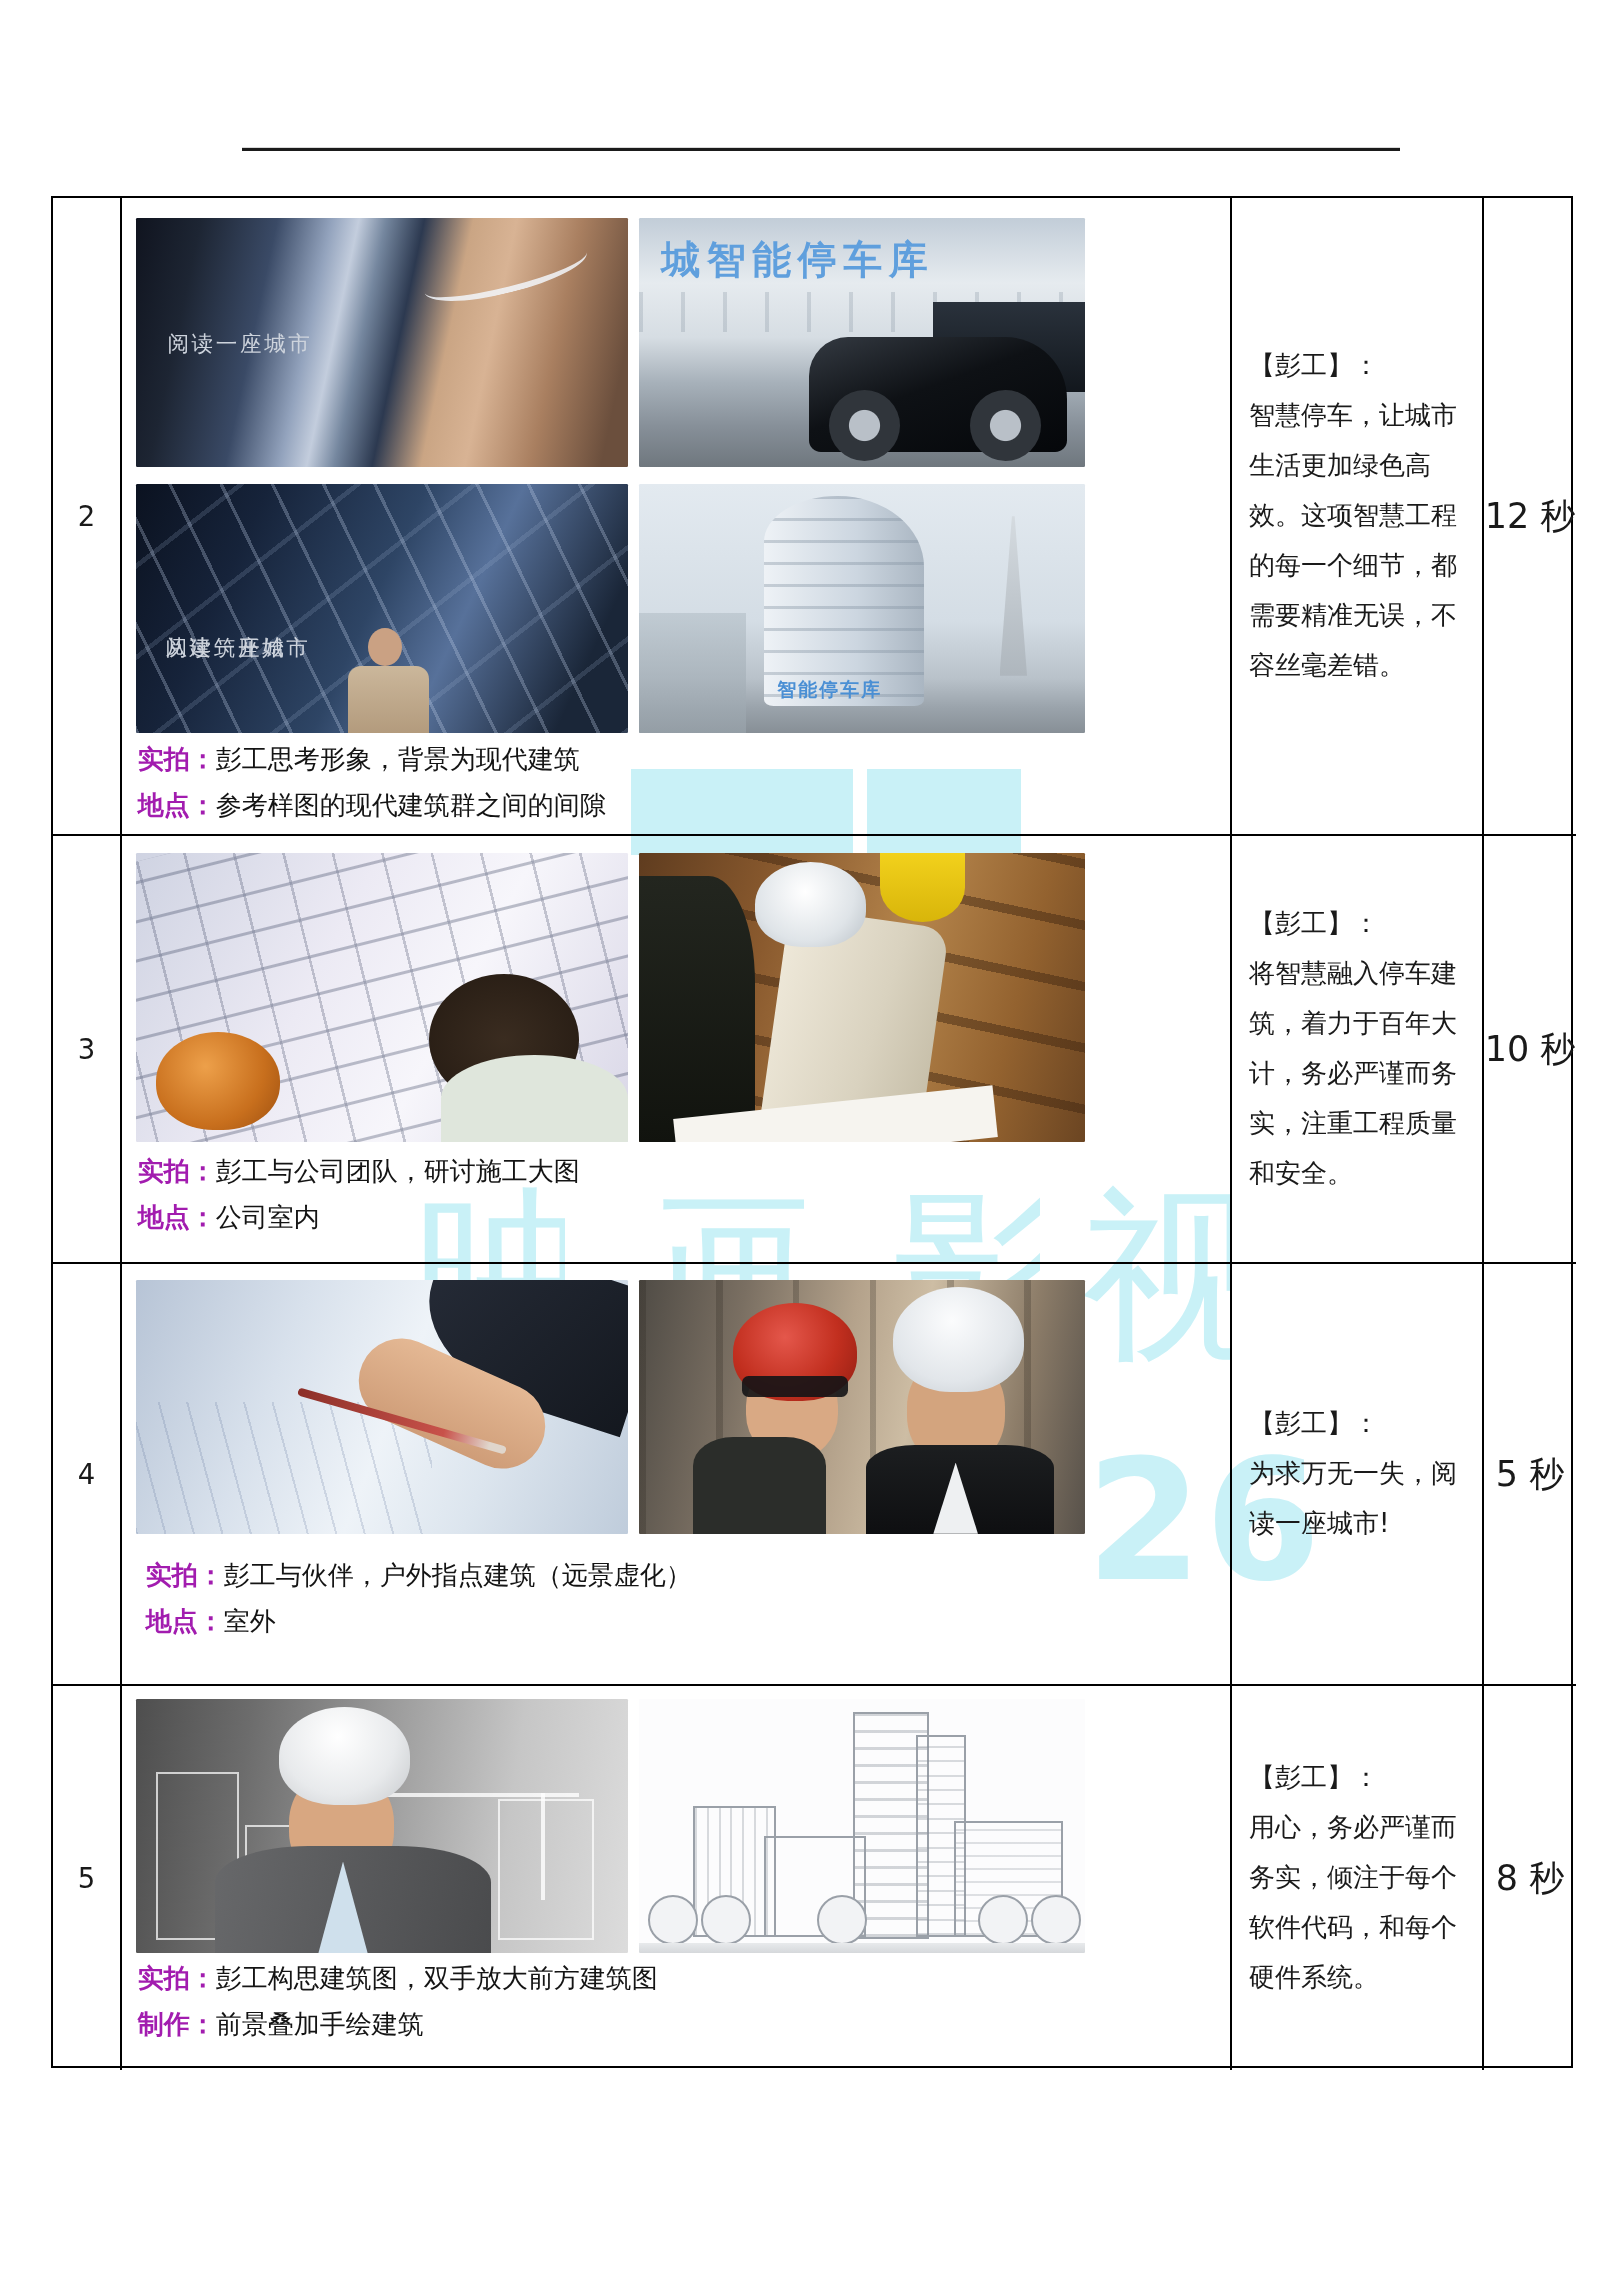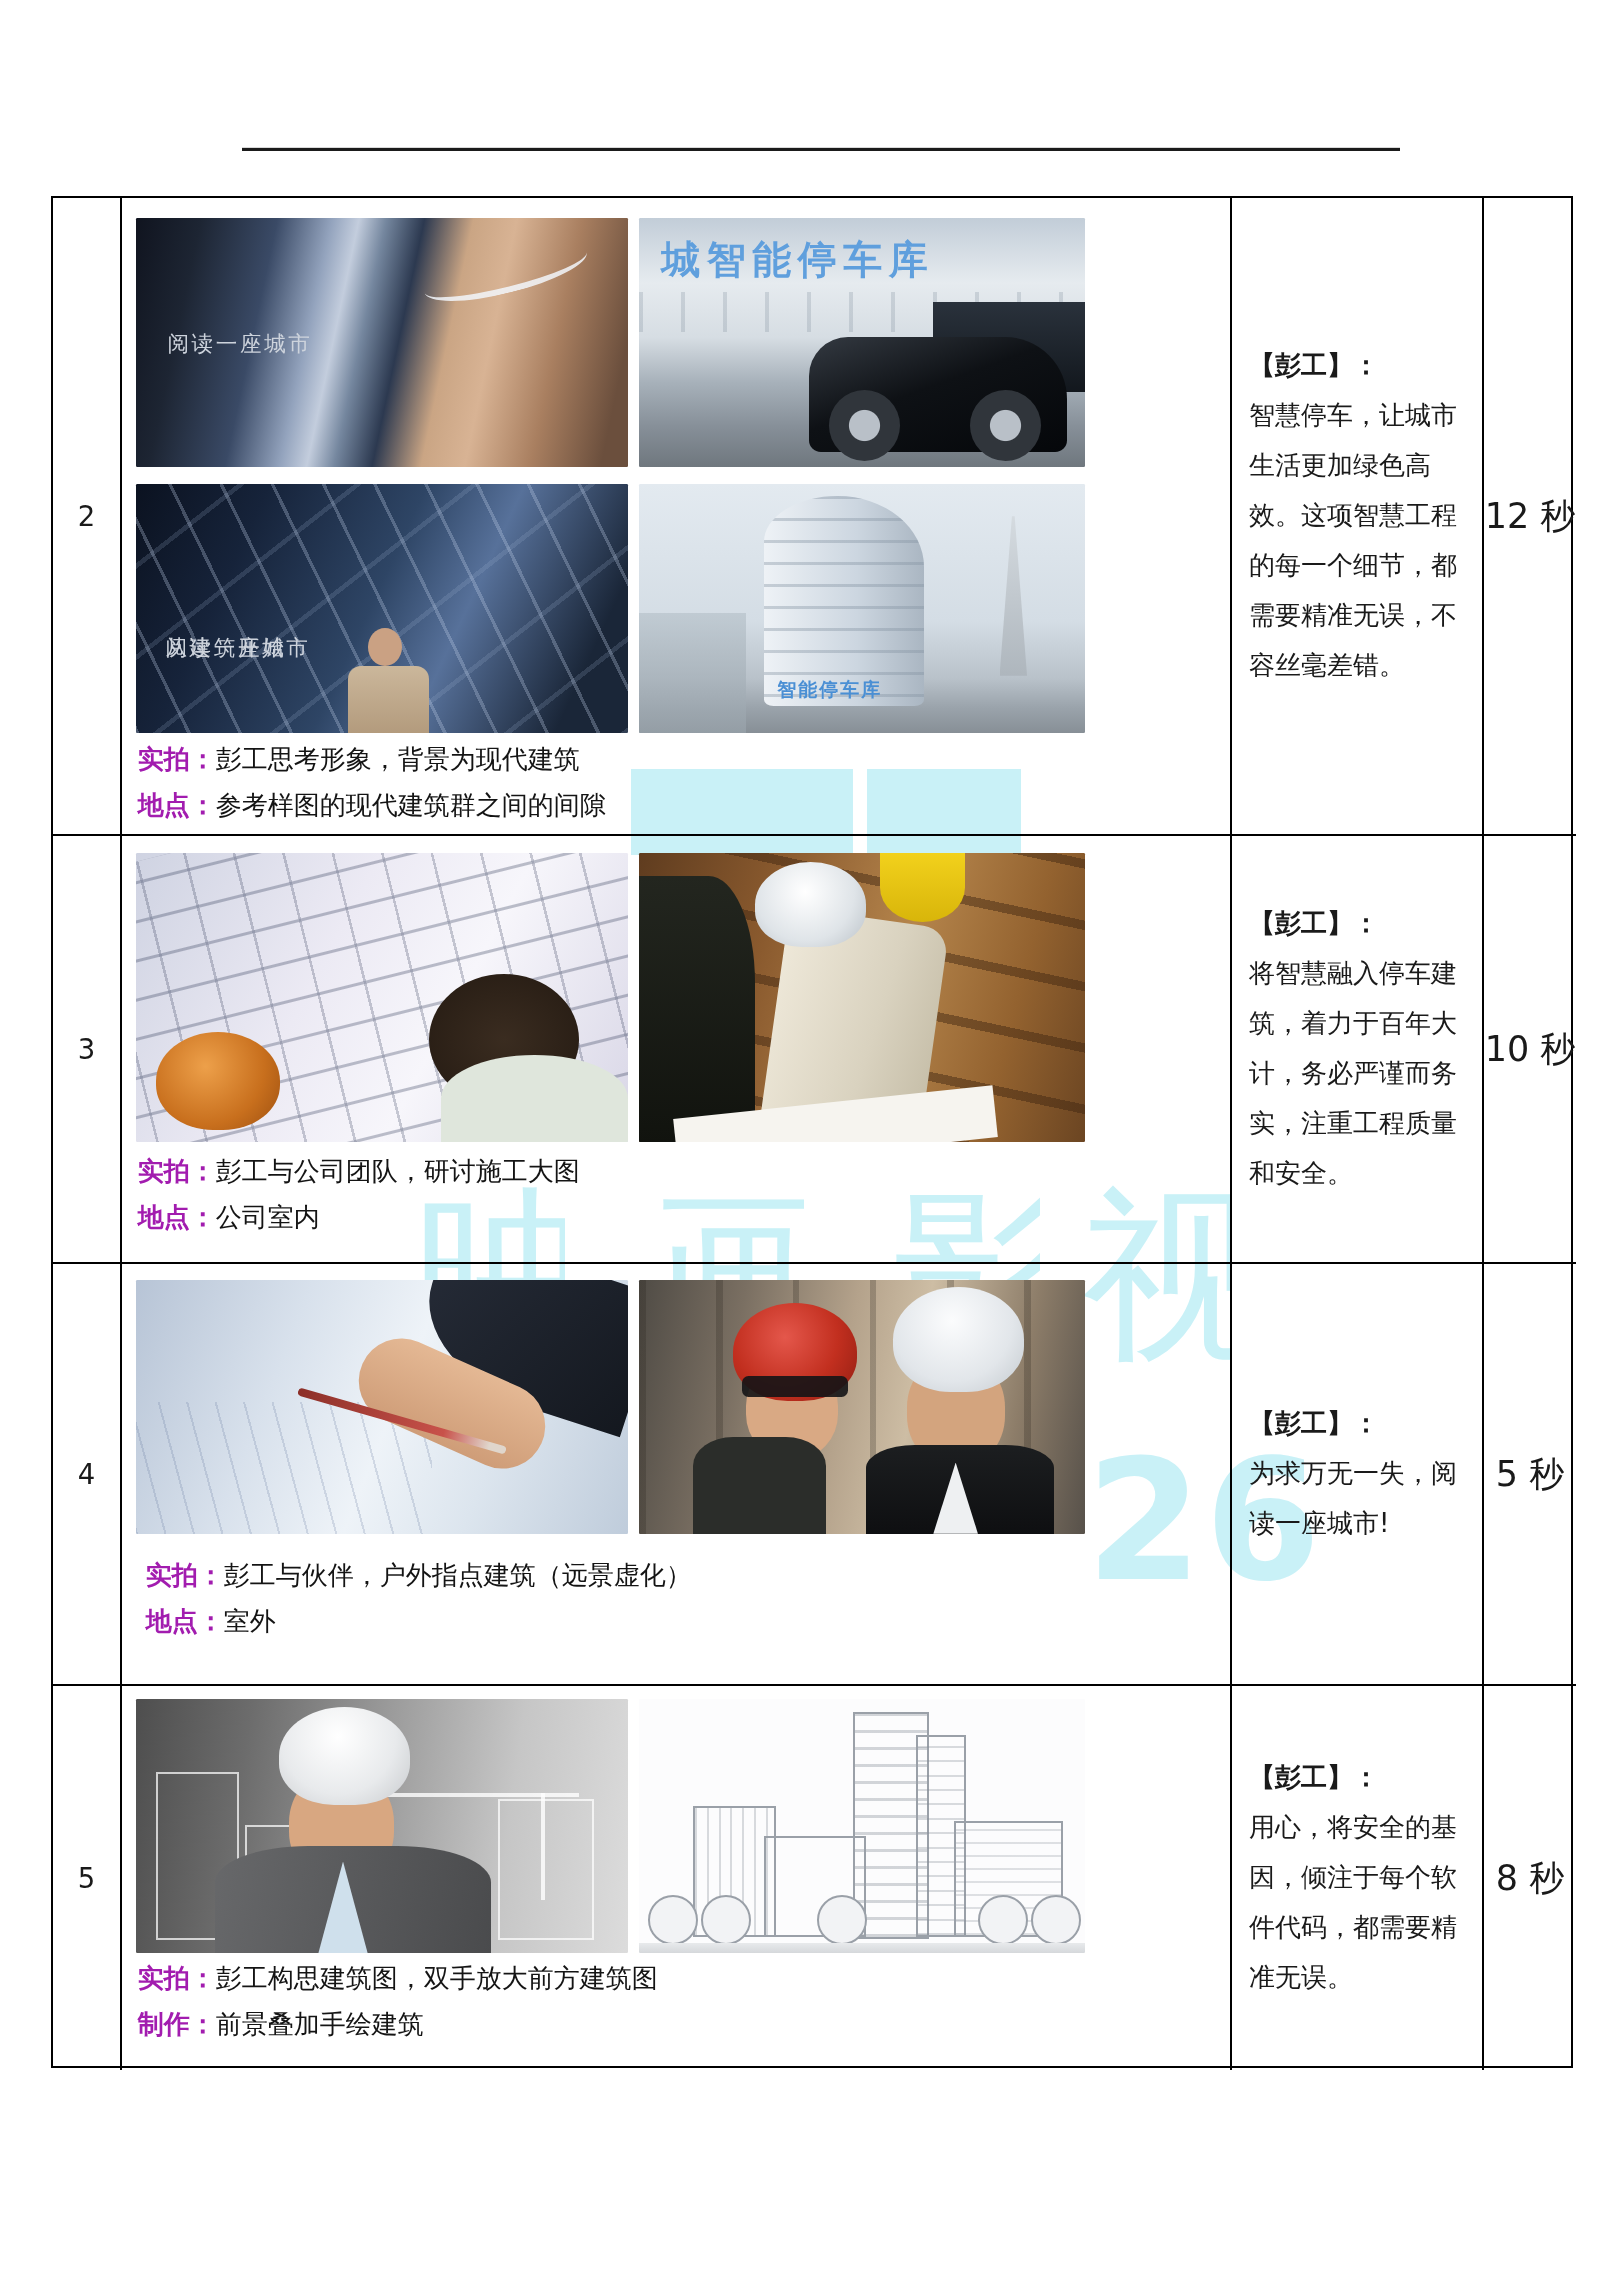--- a/index.html
+++ b/index.html
@@ -24,21 +24,21 @@
   .tbl{position:absolute;left:51px;top:196px;width:1522px;height:1872px;z-index:1;
        display:grid;grid-template-columns:69px 1110px 252px 92px;
        grid-template-rows:638px 428px 422px 384px;
        border:2.6px solid #000;box-sizing:border-box;}
   .cell{position:relative;border-right:2.6px solid #000;border-bottom:2.6px solid #000;box-sizing:border-box;}
   .cell.lc{border-right:none;} .cell.lr{border-bottom:none;}
   .num{display:flex;align-items:center;justify-content:center;font-size:27.5px;}
   .dur{display:flex;align-items:center;justify-content:center;font-size:35px;white-space:nowrap;}
   .dlg{display:flex;flex-direction:column;justify-content:center;padding:0 5.2px 0 17px;
        font-size:26px;line-height:1.92;}
-  .dlg .speaker{white-space:nowrap;font-weight:bold;}
+  .dlg .speaker{white-space:nowrap;}
 
   
   .caps{position:absolute;left:15.7px;right:13px;}
   .capline{font-size:26px;line-height:1.0;margin-bottom:19.6px;white-space:nowrap;}
   .cap-label{color:#a21caf;font-weight:700;text-align:center;}
   .cap-text{color:#141414;}
   .caps.r2{top:548px;} .caps.r3{top:322px;} .caps.r4{top:298px;margin-left:8px;} .caps.r5{top:279px;}
 
   
   .shot{position:absolute;overflow:hidden;border-radius:1.3px;}
@@ -301,19 +301,19 @@
         <div class="tr tr5"></div>
         <div class="ground"></div>
       </div>
       <div class="caps r5">
         <div class="capline"><span class="cap-label">实拍：</span><span class="cap-text">彭工构思建筑图，双手放大前方建筑图</span></div>
         <div class="capline"><span class="cap-label">制作：</span><span class="cap-text">前景叠加手绘建筑</span></div>
       </div>
     </div>
     <div class="cell dlg lr">
       <div class="speaker">【彭工】：</div>
-      <div>用心，将安全的基因，倾注于每个软件代码，都需要精准无误。</div>
+      <div>用心，务必严谨而务实，倾注于每个软件代码，和每个硬件系统。</div>
     </div>
     <div class="cell dur lc lr">8 秒</div>
 
   </div>
 </div>
 
 
 </body></html>

